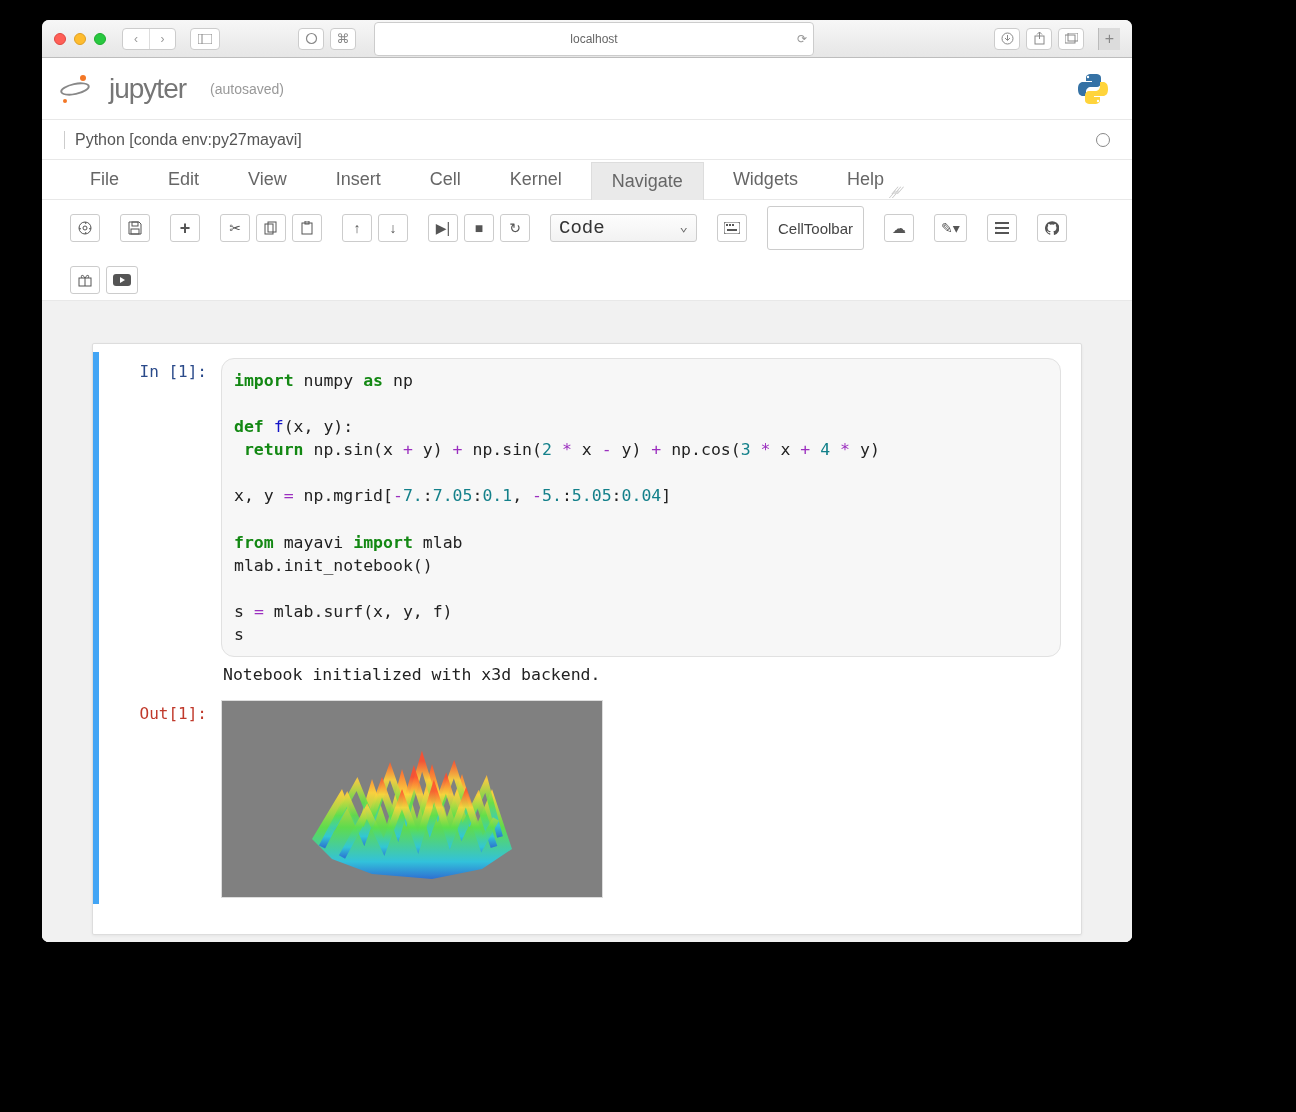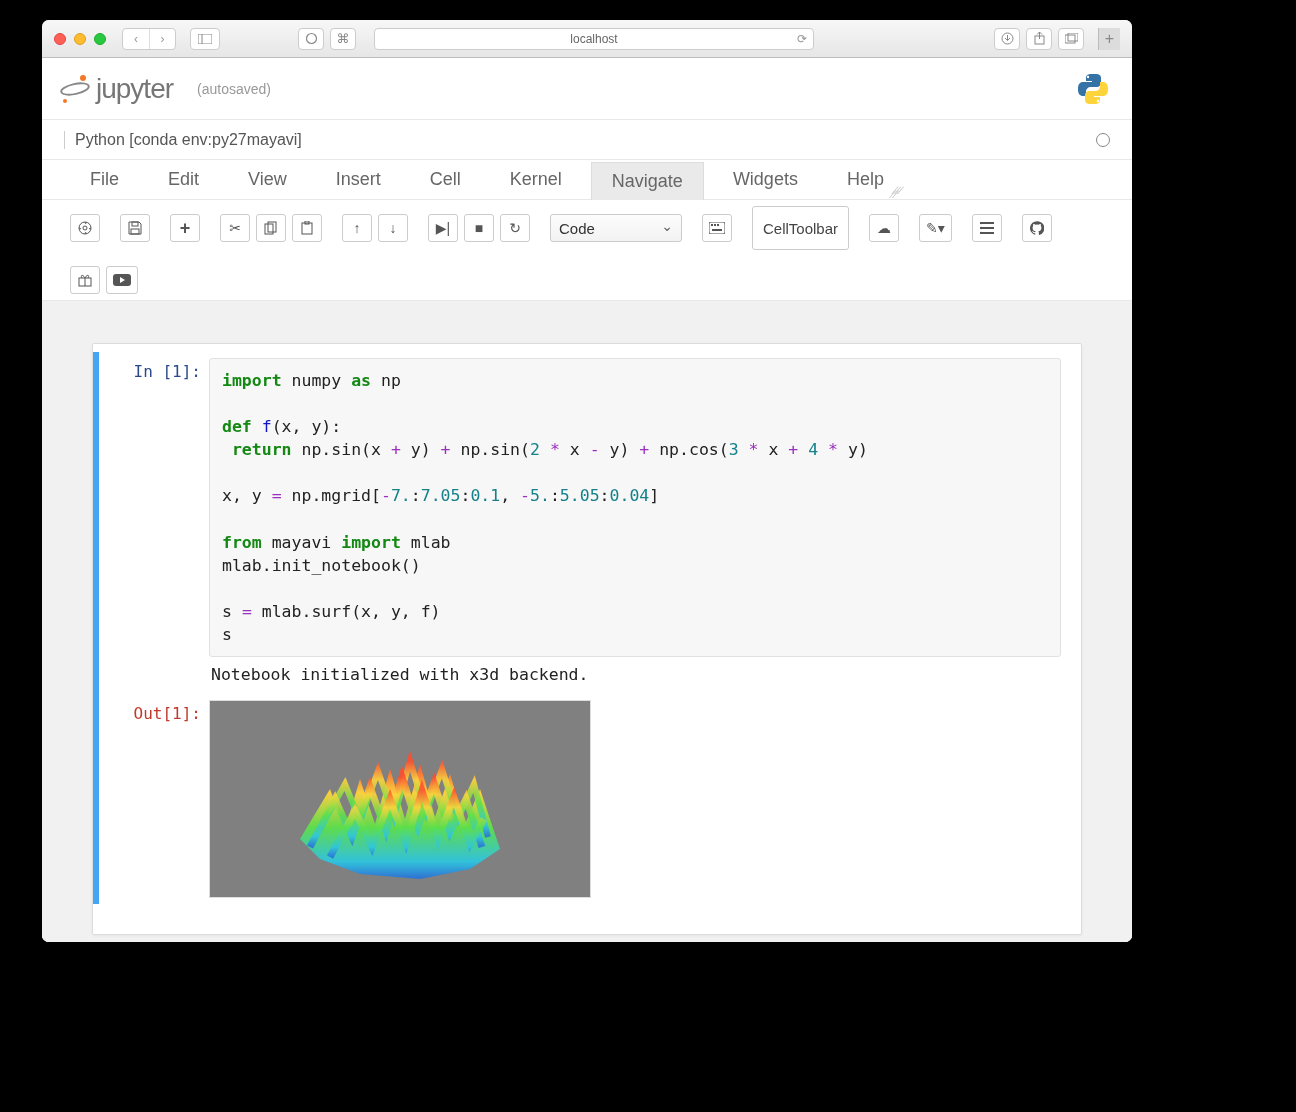--- a/index.html
+++ b/index.html
@@ -50,38 +50,38 @@
   width: 30px; height: 22px; margin-left: 6px;
   background: #fff; border: 1px solid #ccc; border-radius: 4px;
   display:flex; align-items:center; justify-content:center; color:#888; font-size:11px;
 }
 .circbtns { display:flex; gap:6px; margin-left: 70px; }
 .circbtn {
   width: 26px; height: 22px; background:#fff; border:1px solid #ccc; border-radius:4px;
   display:flex; align-items:center; justify-content:center; color:#888; font-size:13px;
 }
 .urlbar {
-  flex: 1; max-width: 440px; height: 22px; margin-left: 10px;
+  flex: 1; max-width: 440px; height: 34px; margin-left: 10px;
   background: #fff; border: 1px solid #ccc; border-radius: 4px;
   display:flex; align-items:center; justify-content:center;
   color:#666; font-size:12px; position:relative;
 }
 .urlbar .reload { position:absolute; right:6px; color:#999; font-size:12px; }
 .rightside { margin-left:auto; display:flex; gap:6px; }
 .rbtn { width:26px; height:22px; background:#fff; border:1px solid #ccc; border-radius:4px; display:flex; align-items:center; justify-content:center; color:#888; font-size:13px; }
 .newtab { width:22px; height:22px; background:#dcdcdc; border-left:1px solid #bbb; display:flex; align-items:center; justify-content:center; color:#888; margin-left:6px; }
 
 .content { background:#fff; height: calc(100% - 38px); display:flex; flex-direction:column; }
 
 .header {
   height: 62px; border-bottom: 1px solid #e8e8e8;
   display:flex; align-items:center; padding: 0 18px; gap: 18px;
   position: relative;
 }
-.jlogo { display:flex; align-items:center; gap:6px; }
+.jlogo { display:flex; align-items:center; gap:19px; }
 .jlogo .planet { position:relative; width:30px; height:30px; }
 .jlogo .planet .ring { position:absolute; width:30px; height:12px; border:2px solid #888; border-radius:50%; top:9px; left:0; transform:rotate(-12deg);}
 .jlogo .planet .moon1 { position:absolute; width:6px; height:6px; background:#f37726; border-radius:50%; top:1px; left:20px; }
 .jlogo .planet .moon2 { position:absolute; width:4px; height:4px; background:#f37726; border-radius:50%; bottom:1px; left:3px; }
 .jlogo .txt { font-size:28px; color:#767676; letter-spacing:-1px; font-weight:400; }
 .nbname { font-size:22px; color:#333; }
 .autosaved { font-size:14px; color:#999; margin-left:6px; }
 .pylogo { position:absolute; right:22px; top:14px; }
 .pylogo svg { width:34px; height:34px; }
 
@@ -112,48 +112,49 @@
   background:#fff;
 }
 .tbtn {
   height: 28px; min-width: 30px; padding: 0 6px;
   background:#fff; border:1px solid #ccc; border-radius:3px;
   display:flex; align-items:center; justify-content:center;
   color:#555; font-size:14px;
 }
 .tsep { width: 8px; }
 .cellselect {
-  height: 28px; width: 132px; border:1px solid #ccc; border-radius:3px;
+  height: 28px; width: 147px; border:1px solid #ccc; border-radius:3px;
   background: linear-gradient(#fdfdfd,#f2f2f2);
-  display:flex; align-items:center; padding: 0 8px; color:#333; font-size:15px;
+  display:flex; align-items:center; padding: 0 8px; color:#333; font-size:19px;
   position:relative;
+  font-family:Liberation Mono, monospace;
 }
 .cellselect::after { content:"⌄"; position:absolute; right:8px; color:#666; font-size:14px; top:3px;}
 .celltb {
   height: 44px; border:1px solid #ccc; border-radius:3px; padding: 0 10px;
   display:flex; align-items:center; color:#444; font-size:15px;
 }
 
 .nbarea {
   flex:1; background:#f1f1f1; padding: 42px 10px 0 10px; overflow:hidden;
 }
 .nbinner {
   background:#fff; border:1px solid #ddd; border-radius:2px;
   margin: 0 auto; width: 990px; min-height: 570px;
   box-shadow: 0 1px 3px rgba(0,0,0,0.06);
   padding: 8px 0 30px 0;
 }
-.cell { display:flex; margin: 0; }
+.cell { display:flex; margin: 0; gap: 6px; }
 .gutter-sel { width:6px; background:#42a5f5; }
 .prompt { width: 110px; text-align:right; padding: 10px 8px 0 0; font-family: Menlo, Monaco, monospace; font-size:16px; }
 .prompt.in { color:#2a4a8a; }
 .prompt.out { color:#c0392b; }
 .cellbody { flex:1; padding: 6px 20px 6px 0; }
 .code-inner {
-  border:1px solid #e1e1e1; background:#f7f7f7; border-radius:3px;
+  border:1px solid #e1e1e1; background:#f7f7f7; border-radius:13px;
   padding: 10px 12px; font-family: Menlo, Monaco, monospace; font-size:16.5px;
   line-height: 1.4; white-space:pre; color:#222;
 }
 .kw { color:#138813; font-weight:bold; }
 .fn { color:#1313c7; }
 .num { color:#13808a; }
 .op { color:#9b2fbf; }
 
 .plainout {
   font-family: Menlo, Monaco, monospace; font-size:16.5px; color:#222;

